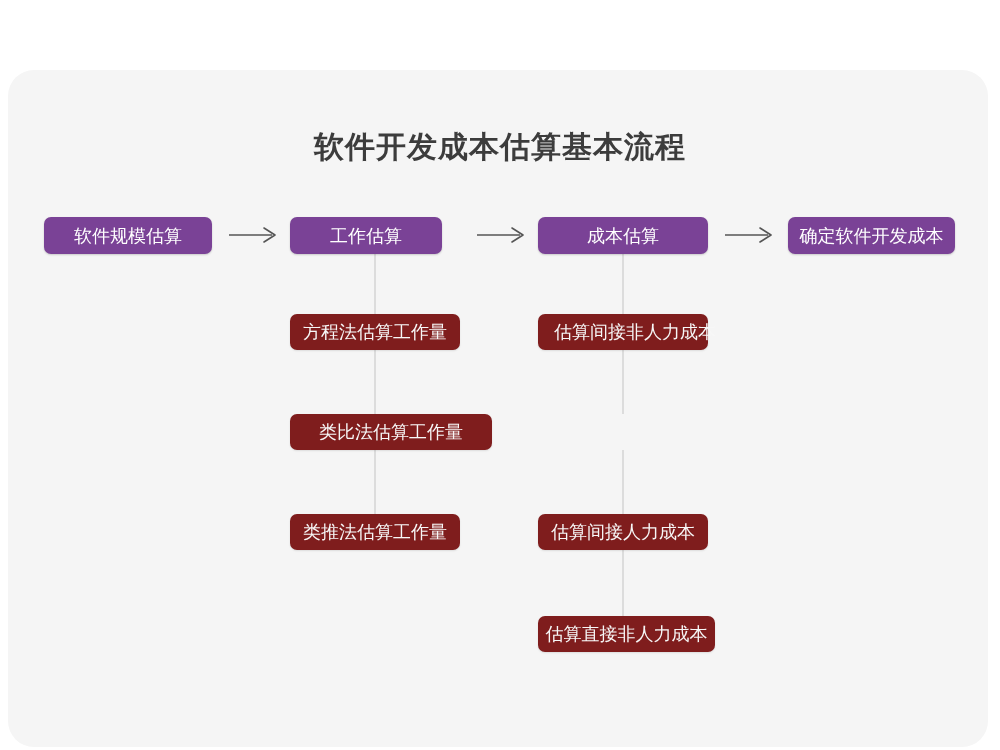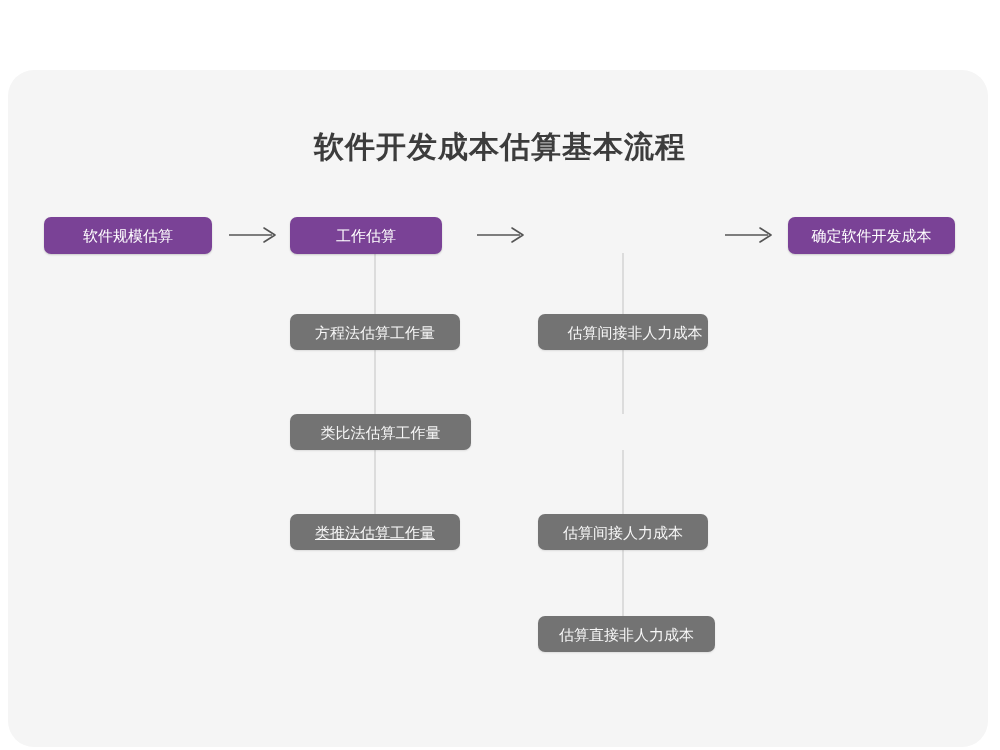--- a/index.html
+++ b/index.html
@@ -46,32 +46,32 @@
   }
 
   
   .node {
     position: absolute;
     box-sizing: border-box;
     display: flex;
     align-items: center;
     justify-content: center;
     border-radius: 7px;
-    font-size: 15px;
+    font-size: 18px;
     color: #ffffff;
     white-space: nowrap;
     line-height: 1;
   }
   .node.main {
     background: #7a4296;
     height: 37px;
     box-shadow: 0 1px 2px rgba(0,0,0,0.18);
   }
   .node.sub {
-    background: #737373;
+    background: #7f1d1d;
     height: 36px;
     color: #f7f7f7;
     box-shadow: 0 1px 2px rgba(0,0,0,0.10);
   }
 
   
   .vline {
     position: absolute;
     width: 2px;
     background: #dcdcdc;
@@ -101,20 +101,21 @@
 
   <div class="vline" style="left:622px; top:218px; height:62px;"></div>
   <div class="vline" style="left:622px; top:315px; height:64px;"></div>
   <div class="vline" style="left:622px; top:415px; height:64px;"></div>
   <div class="vline" style="left:622px; top:515px; height:66px;"></div>
 
   <div class="node main" style="left:44px; top:182px; width:168px;">软件规模估算</div>
 
   <div class="node main" style="left:290px; top:182px; width:152px;">工作估算</div>
 
+  <div class="node main" style="left:538px; top:182px; width:170px;">成本估算</div>
 
   <div class="node main" style="left:788px; top:182px; width:167px;text-align:center;">确定软件开发成本</div>
 
   <div class="arrow" style="left:228px; top:190px; width:52px;">
     <svg width="52" height="20" viewBox="0 0 52 20">
       <line x1="1" y1="10" x2="44" y2="10" stroke="#555555" stroke-width="1.6"></line>
       <polyline points="36,3 47,10 36,17" fill="none" stroke="#555555" stroke-width="1.6" stroke-linecap="round" stroke-linejoin="round"></polyline>
     </svg>
   </div>
 
@@ -127,23 +128,23 @@
 
   <div class="arrow" style="left:724px; top:190px; width:52px;">
     <svg width="52" height="20" viewBox="0 0 52 20">
       <line x1="1" y1="10" x2="44" y2="10" stroke="#555555" stroke-width="1.6"></line>
       <polyline points="36,3 47,10 36,17" fill="none" stroke="#555555" stroke-width="1.6" stroke-linecap="round" stroke-linejoin="round"></polyline>
     </svg>
   </div>
 
   <div class="node sub" style="left:290px; top:279px; width:170px;">方程法估算工作量</div>
 
-  <div class="node sub" style="left:290px; top:379px; width:181px;">类比法估算工作量</div>
+  <div class="node sub" style="left:290px; top:379px; width:202px;">类比法估算工作量</div>
 
-  <div class="node sub" style="left:290px; top:479px; width:170px;text-decoration:underline;">类推法估算工作量</div>
+  <div class="node sub" style="left:290px; top:479px; width:170px;">类推法估算工作量</div>
 
   <div class="node sub" style="left:538px; top:279px; width:170px;padding-left:24px;">估算间接非人力成本</div>
 
 
   <div class="node sub" style="left:538px; top:479px; width:170px;">估算间接人力成本</div>
 
   <div class="node sub" style="left:538px; top:581px; width:177px;">估算直接非人力成本</div>
 
 </div>
 

